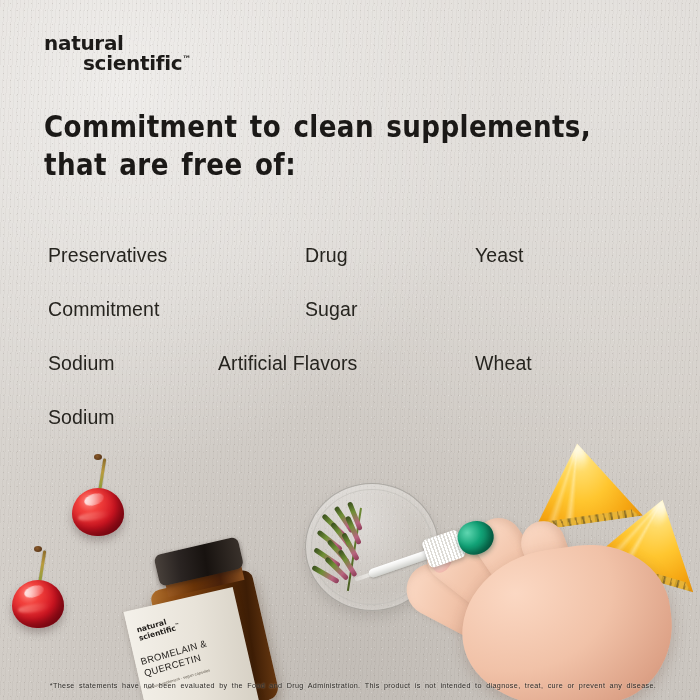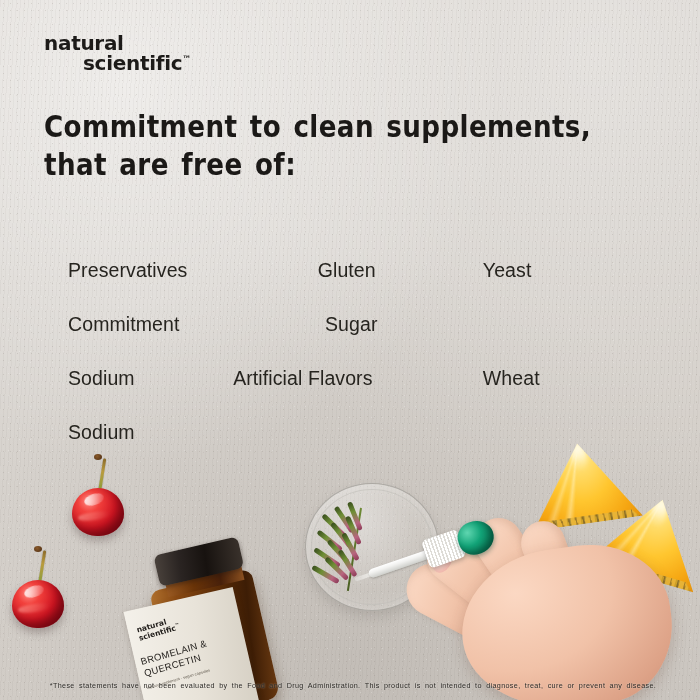--- a/index.html
+++ b/index.html
@@ -46,21 +46,21 @@
     position:absolute;left:44px;top:108px;z-index:6;
     font-family:"DejaVu Sans Condensed","Liberation Sans Narrow","Liberation Sans", sans-serif;
     font-weight:700;font-size:30px;line-height:1.28;color:#1b1917;
     letter-spacing:.4px;word-spacing:3px;width:620px;
     transform:scaleX(.97);transform-origin:left center;
   }
   .headline span{display:block;}
 
   
   .freegrid{position:absolute;left:48px;top:228px;width:600px;z-index:6;}
-  .frow{display:flex;height:54px;align-items:flex-end;margin-left:20px;}
+  .frow{display:flex;height:54px;align-items:center;}
   .fcell{
     font-family:"Liberation Sans", sans-serif;
     font-weight:400;font-size:19.5px;color:#26241f;letter-spacing:.1px;
   }
   .c1{width:257px;}
   .c2{width:170px;}
   .c3{width:170px;}
 
   
   .cherry{position:absolute;z-index:4;}
@@ -341,21 +341,21 @@
   </div>
 
   <div class="headline">
     <span>Commitment to clean supplements,</span>
     <span>that are free of:</span>
   </div>
 
   <div class="freegrid">
     <div class="frow">
       <div class="fcell c1">Preservatives</div>
-      <div class="fcell c2">Gluten</div>
+      <div class="fcell c2">Drug</div>
       <div class="fcell c3">Yeast</div>
     </div>
     <div class="frow">
       <div class="fcell c1">Commitment</div>
       <div class="fcell c3">Sugar</div>
     </div>
     <div class="frow">
       <div class="fcell c2">Sodium</div>
       <div class="fcell c1">Artificial Flavors</div>
       <div class="fcell c3">Wheat</div>

